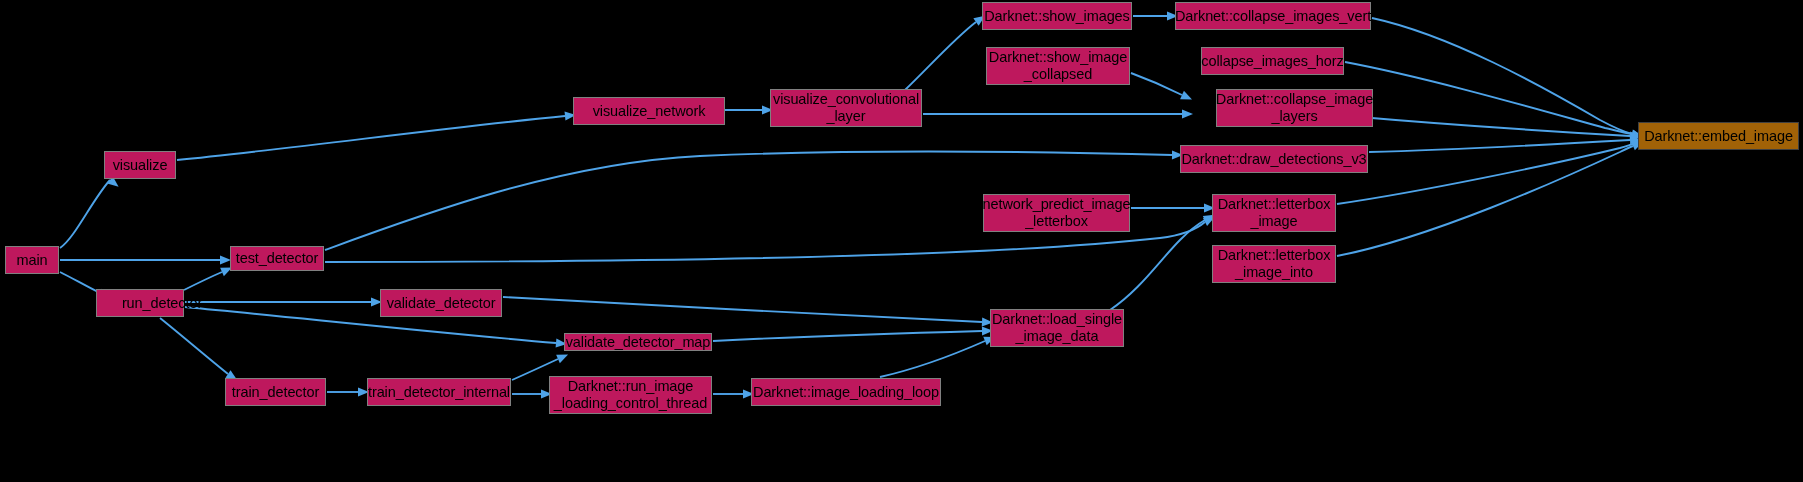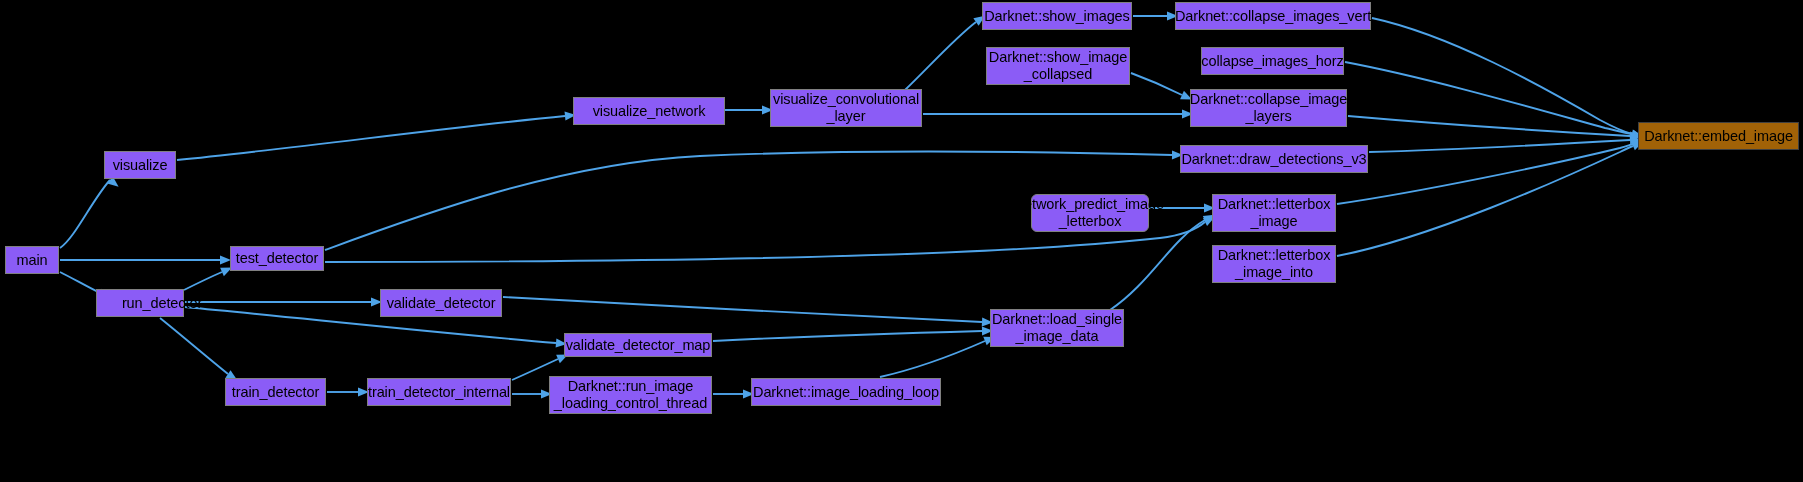--- a/index.html
+++ b/index.html
@@ -20,21 +20,21 @@
     position: absolute;
     left: 0;
     top: 0;
     width: 1803px;
     height: 482px;
     pointer-events: none;
   }
   .node {
     position: absolute;
     box-sizing: border-box;
-    background: #8b5cf6;
+    background: #be185d;
     border: 1px solid #808080;
     color: #000000;
     font-size: 14.5px;
     line-height: 17px;
     letter-spacing: -0.1px;
     display: flex;
     align-items: center;
     justify-content: center;
     text-align: center;
     white-space: pre-line;
@@ -111,38 +111,38 @@
       <polygon points="0,-4.6 11,0 0,4.6" fill="#4ea3e8" transform="translate(1633,144) rotate(-15.642246457208728)"></polygon>
       <path d="M 1337,256 C 1430,238 1560,180 1620,152 C 1626,149 1630,147 1633,146" fill="none" stroke="#4ea3e8" stroke-width="1.9"></path>
       <polygon points="0,-4.6 11,0 0,4.6" fill="#4ea3e8" transform="translate(1633,146) rotate(-24.22774531795417)"></polygon>
     </svg>
 <div class="node" style="left: 5px; top: 246px; width: 54px; height: 28px;">main</div>
     <div class="node" style="left: 104px; top: 151px; width: 72px; height: 28px;">visualize</div>
     <div class="node" style="left: 96px; top: 289px; width: 88px; height: 28px; padding-left: 44px;">run_detector</div>
     <div class="node" style="left: 230px; top: 246px; width: 94px; height: 25px;">test_detector</div>
     <div class="node" style="left: 225px; top: 378px; width: 101px; height: 28px;">train_detector</div>
     <div class="node" style="left: 380px; top: 289px; width: 122px; height: 28px;">validate_detector</div>
-    <div class="node" style="left: 564px; top: 333px; width: 148px; height: 24px;">validate_detector_map</div>
+    <div class="node" style="left: 564px; top: 333px; width: 148px; height: 18px;">validate_detector_map</div>
     <div class="node" style="left: 367px; top: 378px; width: 144px; height: 28px;">train_detector_internal</div>
     <div class="node" style="left: 549px; top: 376px; width: 163px; height: 38px;">Darknet::run_image
 _loading_control_thread</div>
     <div class="node" style="left: 751px; top: 378px; width: 190px; height: 28px;">Darknet::image_loading_loop</div>
     <div class="node" style="left: 573px; top: 97px; width: 152px; height: 28px;">visualize_network</div>
     <div class="node" style="left: 770px; top: 89px; width: 152px; height: 38px;">visualize_convolutional
 _layer</div>
     <div class="node" style="left: 982px; top: 2px; width: 150px; height: 28px;">Darknet::show_images</div>
     <div class="node" style="left: 986px; top: 47px; width: 144px; height: 38px;">Darknet::show_image
 _collapsed</div>
-    <div class="node" style="left: 1031px; top: 194px; width: 118px; height: 38px; border-radius: 6px;">network_predict_image
+    <div class="node" style="left: 983px; top: 194px; width: 147px; height: 38px;">network_predict_image
 _letterbox</div>
     <div class="node" style="left: 990px; top: 309px; width: 134px; height: 38px;">Darknet::load_single
 _image_data</div>
     <div class="node" style="left: 1175px; top: 2px; width: 196px; height: 28px;">Darknet::collapse_images_vert</div>
     <div class="node" style="left: 1201px; top: 47px; width: 143px; height: 28px;">collapse_images_horz</div>
-    <div class="node" style="left: 1190px; top: 89px; width: 157px; height: 38px;">Darknet::collapse_image
+    <div class="node" style="left: 1216px; top: 89px; width: 157px; height: 38px;">Darknet::collapse_image
 _layers</div>
     <div class="node" style="left: 1180px; top: 145px; width: 188px; height: 28px;">Darknet::draw_detections_v3</div>
     <div class="node" style="left: 1212px; top: 194px; width: 124px; height: 38px;">Darknet::letterbox
 _image</div>
     <div class="node" style="left: 1212px; top: 245px; width: 124px; height: 38px;">Darknet::letterbox
 _image_into</div>
     <div class="node highlight" style="left: 1638px; top: 122px; width: 161px; height: 28px;">Darknet::embed_image</div>
   </div>
 
 </body></html>

